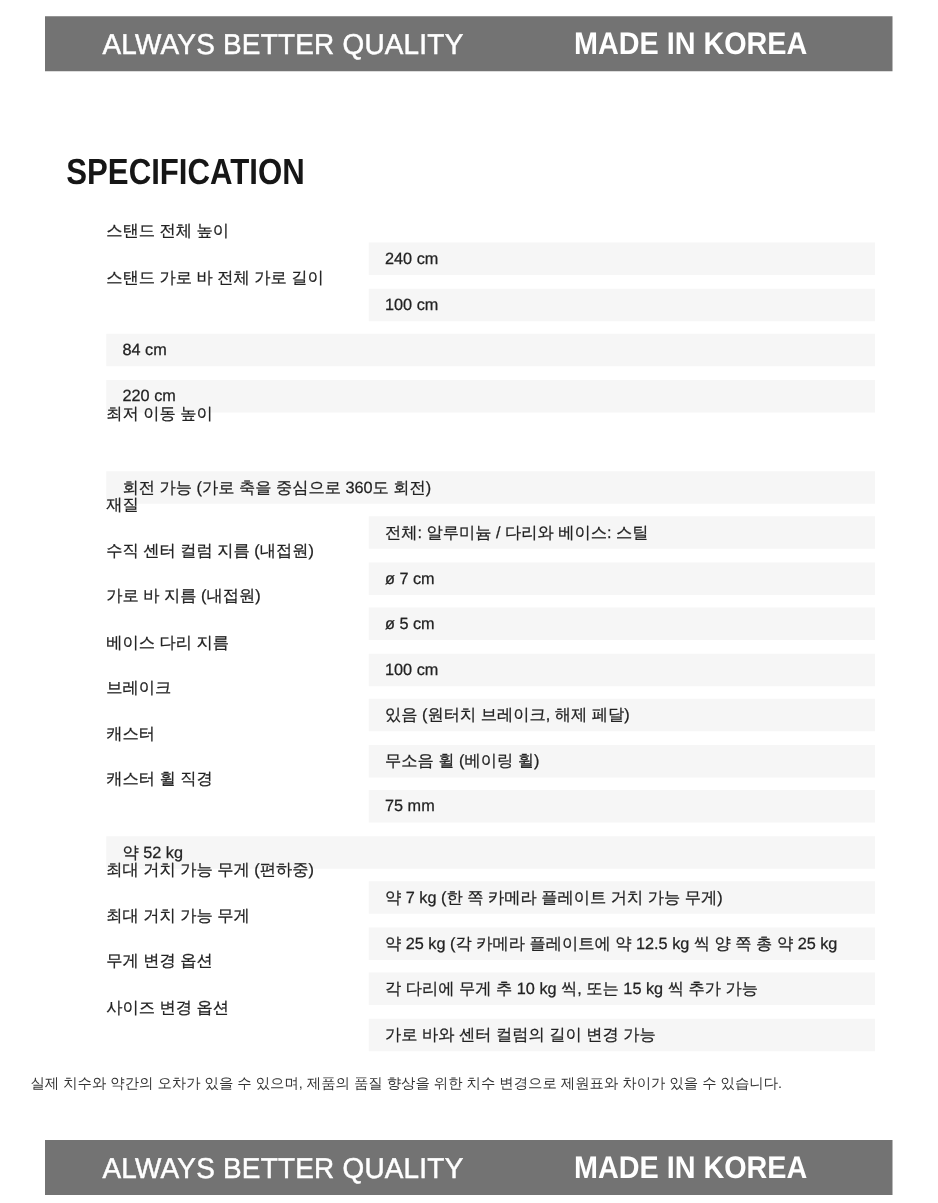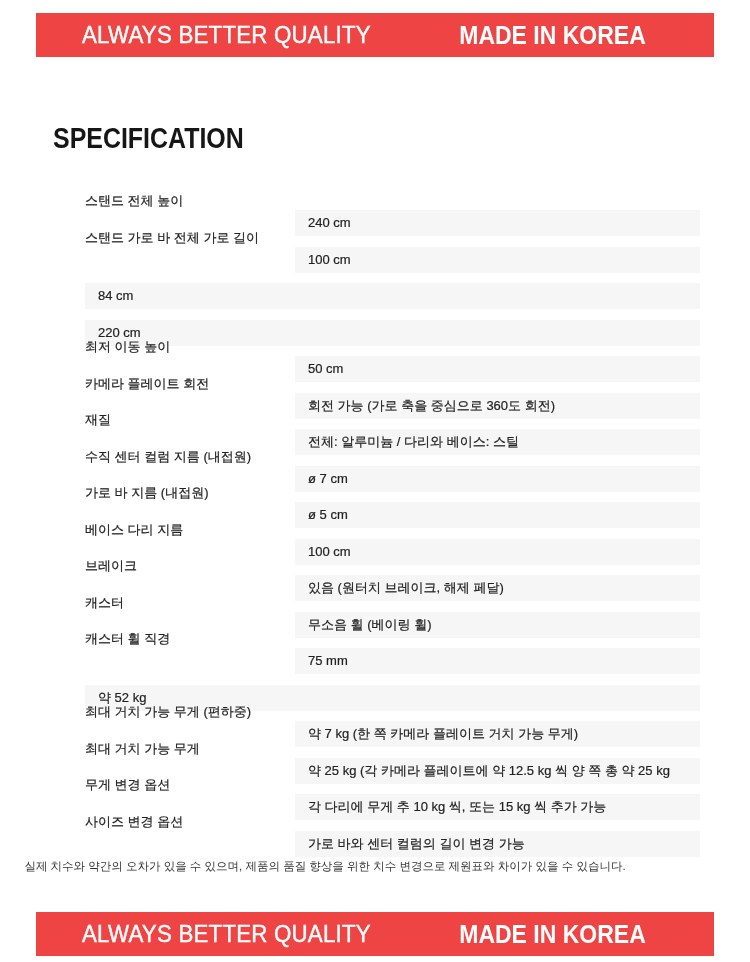--- a/index.html
+++ b/index.html
@@ -9,21 +9,21 @@
     font-family:"Liberation Sans","DejaVu Sans",sans-serif;
     position:relative;
     overflow:hidden;
     color:#252525;
   }
   .bar {
     position:absolute;
     left:36px;
     width:678px;
     height:44px;
-    background:#ef4444;
+    background:#737373;
     display:flex;
     align-items:center;
     justify-content:space-between;
     padding:0 68px 0 46px;
   }
   .bar-top { top:13px; }
   .bar-bottom { top:912px; }
   .bar-left-text {
     color:#ffffff;
     font-size:23px;
@@ -48,21 +48,21 @@
     font-size:29px;
     font-weight:700;
     color:#161616;
     white-space:nowrap;
     transform:scaleX(0.86);
     transform-origin:left center;
   }
   .spec-table {
     position:absolute;
     left:85px;
-    top:188px;
+    top:172px;
     width:615px;
     display:flex;
     flex-direction:column;
     gap:10.5px;
   }
   .spec-row {
     display:flex;
     align-items:center;
     height:26px;
   }
@@ -118,24 +118,22 @@
       <div class="spec-value">100 cm</div>
     </div>
     <div class="spec-row">
       <div class="spec-value">84 cm</div>
     </div>
     <div class="spec-row">
       <div class="spec-value">220 cm</div>
     </div>
     <div class="spec-row">
       <div class="spec-label">최저 이동 높이</div>
-      <div class="spec-value">50 cm</div>
     </div>
     <div class="spec-row">
-      <div class="spec-label">카메라 플레이트 회전</div>
       <div class="spec-value">회전 가능 (가로 축을 중심으로 360도 회전)</div>
     </div>
     <div class="spec-row">
       <div class="spec-label">재질</div>
       <div class="spec-value">전체: 알루미늄 / 다리와 베이스: 스틸</div>
     </div>
     <div class="spec-row">
       <div class="spec-label">수직 센터 컬럼 지름 (내접원)</div>
       <div class="spec-value">ø 7 cm</div>
     </div>

